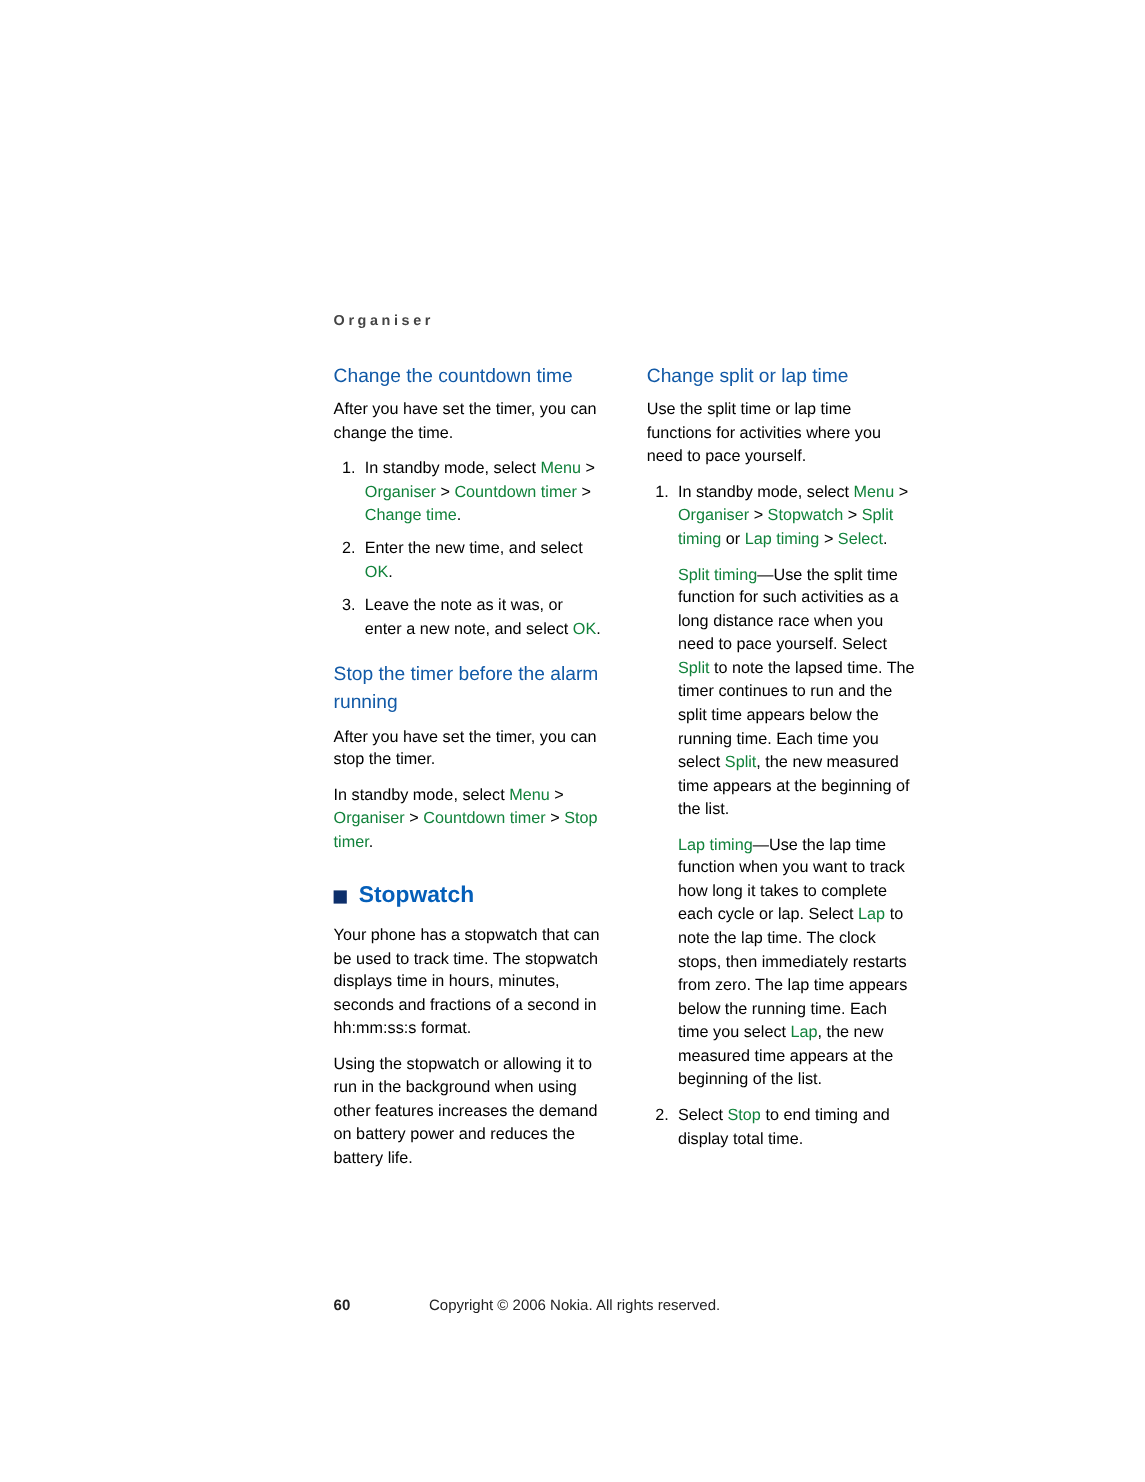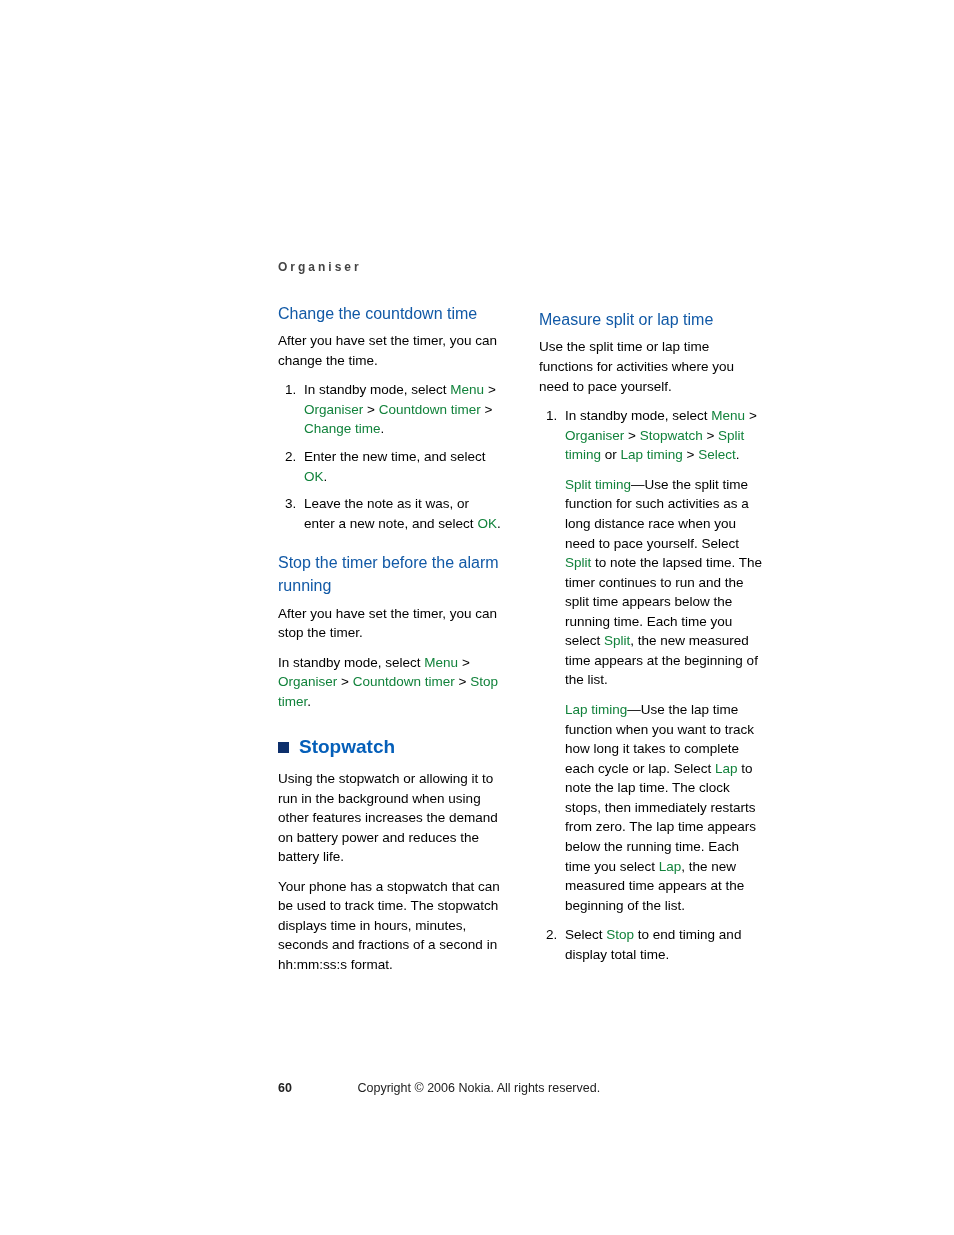--- a/index.html
+++ b/index.html
@@ -19,21 +19,20 @@
   .header-label {
     font-size: 12px;
     letter-spacing: 3px;
     color: #444;
     font-weight: bold;
     margin-bottom: 28px;
   }
   .columns {
     display: flex;
     gap: 37px;
-    align-items: center;
   }
   .col {
     flex: 1;
     min-width: 0;
     font-size: 13.5px;
     line-height: 1.45;
     color: #000;
   }
   .h2 {
     font-size: 16px;
@@ -104,28 +103,28 @@
       <div class="h2" style="margin-top:18px">Stop the timer before the alarm running</div>
       <p>After you have set the timer, you can stop the timer.</p>
       <p>
         <span>In standby mode, select </span><span class="link">Menu</span><span> &gt; </span><span class="link">Organiser</span><span> &gt; </span><span class="link">Countdown timer</span><span> &gt; </span><span class="link">Stop timer</span>.
       </p>
 
       <div class="h1">
         <span class="sq"></span>
         <span>Stopwatch</span>
       </div>
+      <p>Your phone has a stopwatch that can be used to track time. The stopwatch displays time in hours, minutes, seconds and fractions of a second in hh:mm:ss:s format.</p>
       <p>Using the stopwatch or allowing it to run in the background when using other features increases the demand on battery power and reduces the battery life.</p>
-      <p>Your phone has a stopwatch that can be used to track time. The stopwatch displays time in hours, minutes, seconds and fractions of a second in hh:mm:ss:s format.</p>
 
     </div>
 
     <div class="col">
 
-      <div class="h2">Measure split or lap time</div>
+      <div class="h2">Change split or lap time</div>
       <p>Use the split time or lap time functions for activities where you need to pace yourself.</p>
 
       <ol>
         <li>
           <span>In standby mode, select </span><span class="link">Menu</span><span> &gt; </span><span class="link">Organiser</span><span> &gt; </span><span class="link">Stopwatch</span><span> &gt; </span><span class="link">Split timing</span><span> or </span><span class="link">Lap timing</span><span> &gt; </span><span class="link">Select</span>.
 
           <p style="margin-top:10px">
             <span class="link">Split timing</span><span>—Use the split time function for such activities as a long distance race when you need to pace yourself. Select </span><span class="link">Split</span><span> to note the lapsed time. The timer continues to run and the split time appears below the running time. Each time you select </span><span class="link">Split</span><span>, the new measured time appears at the beginning of the list.</span>
           </p>
 

